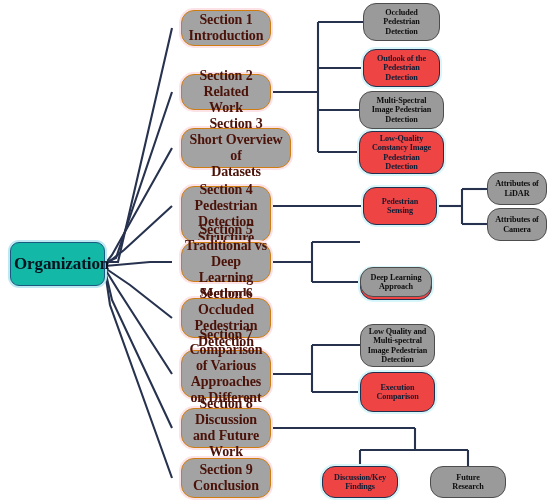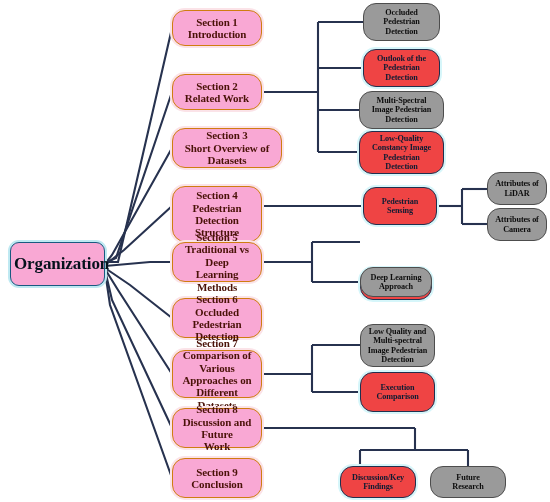--- a/index.html
+++ b/index.html
@@ -35,33 +35,34 @@
     line-height: 1.13;
     letter-spacing: -0.1px;
     padding: 2px 3px;
     z-index: 3;
   }
   .node span {
     display: block;
     width: 100%;
   }
   .root {
-    background: #f9a8d4;
+    background: #14b8a6;
     border: 1.2px solid #1a5a80;
     color: #06121d;
     font-size: 17px;
     border-radius: 9px;
     box-shadow: 0 0 0 2px #bfe9f2;
   }
   .section {
-    background: #f9a8d4;
+    background: #a3a3a3;
     border: 1.1px solid #cf7d10;
     color: #4a1208;
-    font-size: 11px;
+    font-size: 14px;
     box-shadow: 0 0 0 2px #fbe3e8;
+    margin-left: 9px;
   }
   .teal {
     background: #ef4444;
     border: 1.3px solid #20304e;
     color: #0d1c33;
     font-size: 8.2px;
     box-shadow: 0 0 0 2px #d6f6fa;
   }
   .gray {
     background: #9a9a9a;
@@ -183,20 +184,20 @@
     <span>Deep Learning<br>Approach</span>
   </div>
 
   <div class="node gray" style="left:360px; top:324px; width:75px; height:43px;">
     <span>Low Quality and<br>Multi-spectral<br>Image Pedestrian<br>Detection</span>
   </div>
   <div class="node teal" style="left:360px; top:372px; width:75px; height:40px;">
     <span>Execution<br>Comparison</span>
   </div>
 
-  <div class="node teal" style="left:322px; top:466px; width:76px; height:32px;margin-left:18px;">
+  <div class="node teal" style="left:322px; top:466px; width:76px; height:32px;">
     <span>Discussion/Key<br>Findings</span>
   </div>
   <div class="node gray" style="left:430px; top:466px; width:76px; height:32px;">
     <span>Future<br>Research</span>
   </div>
 
 </div>
 
 </body></html>

